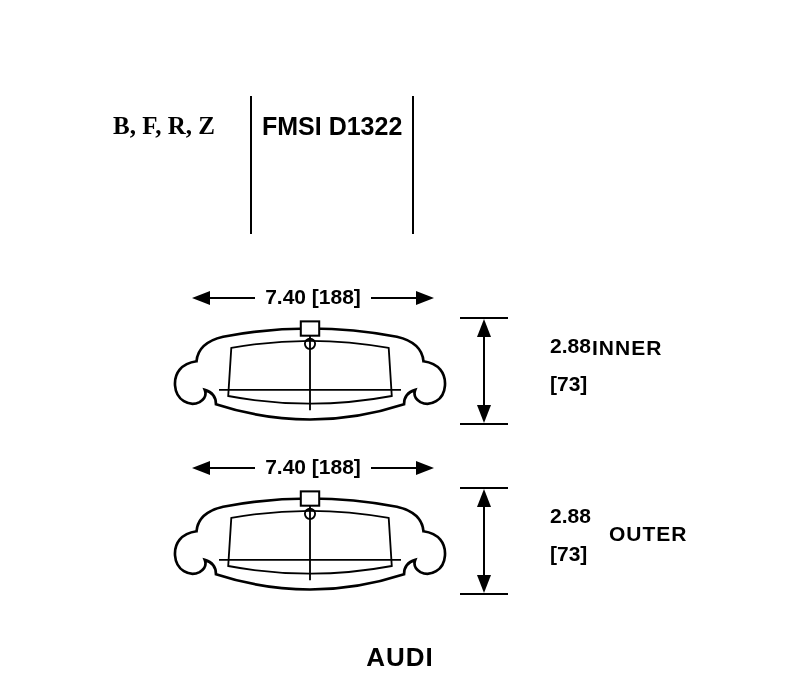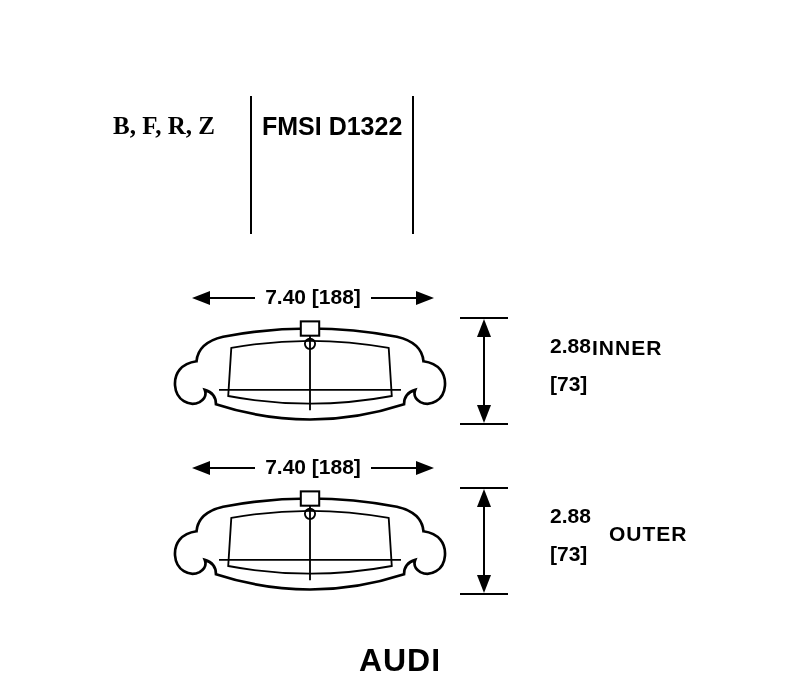--- a/index.html
+++ b/index.html
@@ -60,21 +60,21 @@
   .pos-label {
     font-size: 21px;
     font-weight: bold;
     letter-spacing: 1px;
     white-space: nowrap;
   }
 
   .footer-label {
     left: 0; top: 642px; width: 800px;
     text-align: center;
-    font-size: 32px;
+    font-size: 26px;
     font-weight: bold;
     letter-spacing: 1px;
   }
 
   svg { display: block; }
 </style>
 </head>
 <body>
 
 <div class="page">

